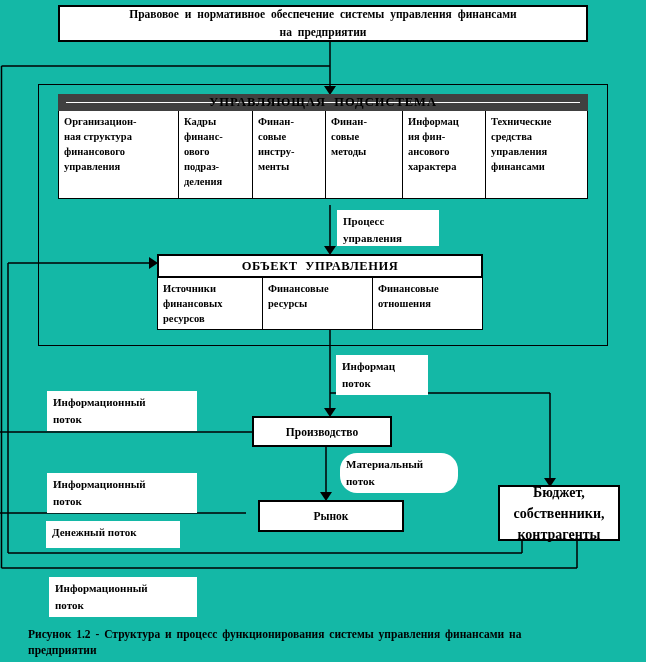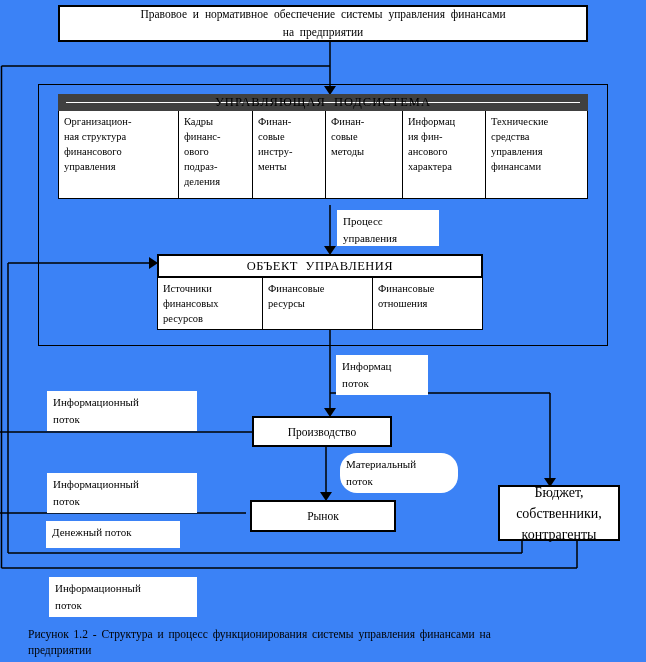--- a/index.html
+++ b/index.html
@@ -1,18 +1,18 @@
 <!DOCTYPE html>
 <html><head>
 <meta charset="utf-8">
 <style>
   html,body{margin:0;padding:0;background:#808080;}
   .stage{
-    position:relative;width:646px;height:662px;background:#3b82f6;
-    font-family:"Liberation Serif","DejaVu Serif",serif;font-weight:400;color:#000;
+    position:relative;width:646px;height:662px;background:#14b8a6;
+    font-family:"Liberation Serif","DejaVu Serif",serif;font-weight:700;color:#000;
     overflow:hidden;
   }
   svg.wires{position:absolute;left:0;top:0;z-index:1;}
   .outer-rect{position:absolute;left:38px;top:84px;width:568px;height:260px;border:1px solid #000;z-index:1;}
   .box{position:absolute;background:#fff;border:2px solid #000;box-sizing:border-box;z-index:2;}
   .center{display:flex;align-items:center;justify-content:center;text-align:center;}
   .pre{white-space:pre-line;}
   .top-box{left:58px;top:5px;width:530px;height:37px;font-size:11.5px;line-height:1.5;word-spacing:3px;}
   .subsys{position:absolute;left:58px;top:94px;width:530px;z-index:2;}
   .subsys-header{height:17px;border:8px solid #404040;background:#fff;font-size:12.5px;letter-spacing:1px;box-sizing:border-box;word-spacing:4px;}
@@ -21,21 +21,21 @@
   .c0{flex:0 0 120px}.c1{flex:0 0 74px}.c2{flex:0 0 73px}.c3{flex:0 0 77px}.c4{flex:0 0 83px}.c5{flex:1 1 auto;border-right:none}
   .objsys{position:absolute;left:157px;top:254px;width:326px;z-index:2;}
   .objsys-header{height:24px;border:2px solid #000;background:#fff;font-size:12.5px;letter-spacing:0.5px;box-sizing:border-box;word-spacing:4px;}
   .objsys-row{display:flex;border:1px solid #000;border-top:none;background:#fff;height:52px;box-sizing:border-box;}
   .o0{flex:0 0 105px}.o1{flex:0 0 110px}.o2{flex:1 1 auto;border-right:none}
   .label{
     position:absolute;background:#fff;z-index:3;font-size:11px;line-height:1.55;
     padding:3px 6px;box-sizing:border-box;white-space:pre-line;
   }
   .production{left:252px;top:416px;width:140px;height:31px;font-size:11.5px;}
-  .market{left:250px;top:500px;width:146px;height:32px;font-size:11.5px;}
+  .market{left:258px;top:500px;width:146px;height:32px;font-size:11.5px;}
   .budget{left:498px;top:485px;width:122px;height:56px;font-size:14px;line-height:1.5;}
   .caption{position:absolute;left:28px;top:626px;width:604px;font-size:11.5px;line-height:1.4;white-space:pre-line;z-index:2;word-spacing:2px;}
 </style>
 </head>
 <body>
 
 <div class="stage">
 
   <svg class="wires" width="646" height="662" viewBox="0 0 646 662">
     <g stroke="#000" stroke-width="1.5" fill="none">

